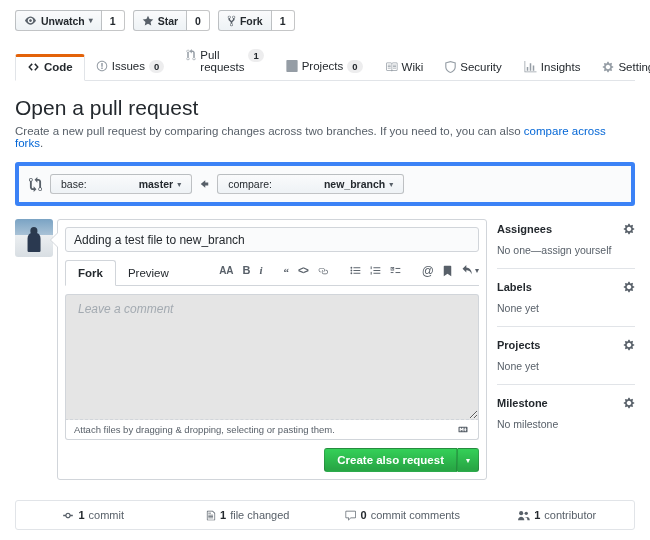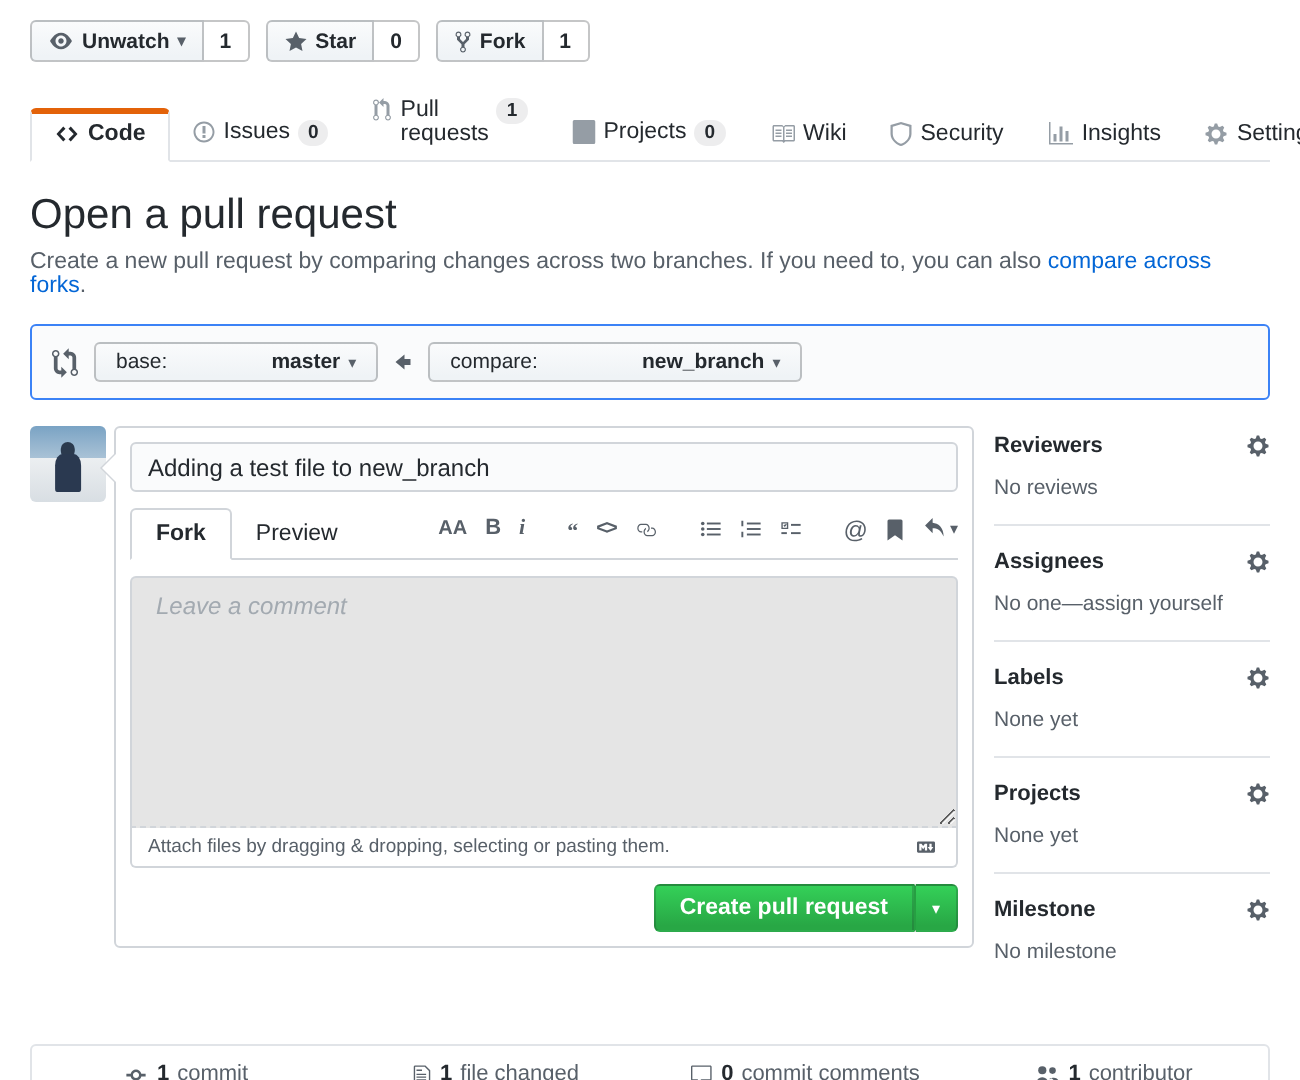--- a/index.html
+++ b/index.html
@@ -33,21 +33,21 @@
   .reponav-item.selected { font-weight:700; background:#fff; border:1px solid #e1e4e8; border-bottom:1px solid #fff;
         border-top:3px solid #e36209; border-radius:3px 3px 0 0; margin-bottom:-1px; padding-top:4px; }
   .reponav-item.selected svg { fill:#24292e; }
   .counter { background:rgba(27,31,35,.08); border-radius:9px; font-size:9.5px; font-weight:700; padding:1px 5px; color:#24292e; }
 
   
   h1 { font-size:21px; font-weight:400; margin:15px 0 5px; }
   .subtitle { font-size:11.5px; color:#586069; margin-bottom:13px; }
 
   
-  .range-bar { display:flex; align-items:center; gap:8px; background:#fafbfc; border:1px solid #3b82f6;
+  .range-bar { display:flex; align-items:center; gap:8px; background:#fafbfc; border:4px solid #3b82f6;
         border-radius:3px; padding:8px 10px; }
   .range-bar .compare-icon { fill:#586069; }
   .branch-btn { display:flex; align-items:center; gap:4px; font-size:10.5px; padding:3px 10px;
         background:linear-gradient(-180deg,#fafbfc,#eff3f6 90%); border:1px solid rgba(27,31,35,.25);
         border-radius:3px; cursor:pointer; color:#24292e; }
   .branch-btn b { font-weight:700;margin-left:48px; }
   .merge-status { display:flex; align-items:center; gap:5px; font-size:11.5px; }
   .merge-status svg { fill:#28a745; }
   .merge-ok { color:#28a745; font-weight:700; }
 
@@ -326,39 +326,28 @@
       <div class="attach-bar">
         <span>Attach files by dragging &amp; dropping, selecting or pasting them.</span>
         <span>
             <svg width="14" height="9" viewBox="0 0 16 16">
               <path d="M14.85 3H1.15C.52 3 0 3.52 0 4.15v7.69C0 12.48.52 13 1.15 13h13.69c.64 0 1.15-.52 1.15-1.15v-7.7C16 3.52 15.48 3 14.85 3zM9 11H7V8L5.5 9.92 4 8v3H2V5h2l1.5 2L7 5h2v6zm2.99.5L9.5 8H11V5h2v3h1.5l-2.51 3.5z"></path>
             </svg>
           </span>
       </div>
 
       <div class="form-actions">
-        <button class="btn-primary">Create pull request</button>
+        <button class="btn-primary">Create also request</button>
         <button class="btn-primary-caret">
           <span style="color:#fff">▾</span>
         </button>
       </div>
     </div>
 
     <div class="sidebar">
-      <div class="sb-section">
-        <div class="sb-head">
-          <span class="sb-title">Reviewers</span>
-          <span>
-              <svg width="12" height="12" viewBox="0 0 14 16">
-                <path d="M14 8.77v-1.6l-1.94-.64-.45-1.09.88-1.84-1.13-1.13-1.81.91-1.09-.45-.69-1.92h-1.6l-.63 1.94-1.11.45-1.84-.88-1.13 1.13.91 1.81-.45 1.09L0 7.23v1.59l1.94.64.45 1.09-.88 1.84 1.13 1.13 1.81-.91 1.09.45.69 1.92h1.59l.63-1.94 1.11-.45 1.84.88 1.13-1.13-.92-1.81.47-1.09L14 8.75v.02zM7 11c-1.66 0-3-1.34-3-3s1.34-3 3-3 3 1.34 3 3-1.34 3-3 3z"></path>
-              </svg>
-            </span>
-        </div>
-        <div class="sb-body">No reviews</div>
-      </div>
       <div class="sb-section">
         <div class="sb-head">
           <span class="sb-title">Assignees</span>
           <span>
               <svg width="12" height="12" viewBox="0 0 14 16">
                 <path d="M14 8.77v-1.6l-1.94-.64-.45-1.09.88-1.84-1.13-1.13-1.81.91-1.09-.45-.69-1.92h-1.6l-.63 1.94-1.11.45-1.84-.88-1.13 1.13.91 1.81-.45 1.09L0 7.23v1.59l1.94.64.45 1.09-.88 1.84 1.13 1.13 1.81-.91 1.09.45.69 1.92h1.59l.63-1.94 1.11-.45 1.84.88 1.13-1.13-.92-1.81.47-1.09L14 8.75v.02zM7 11c-1.66 0-3-1.34-3-3s1.34-3 3-3 3 1.34 3 3-1.34 3-3 3z"></path>
               </svg>
             </span>
         </div>
         <div class="sb-body">No one—assign yourself</div>

